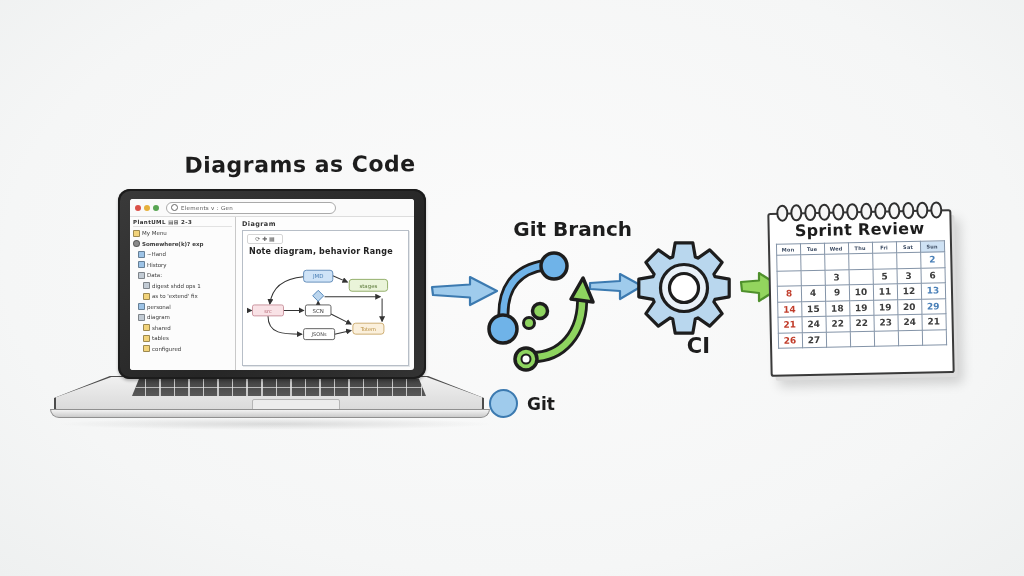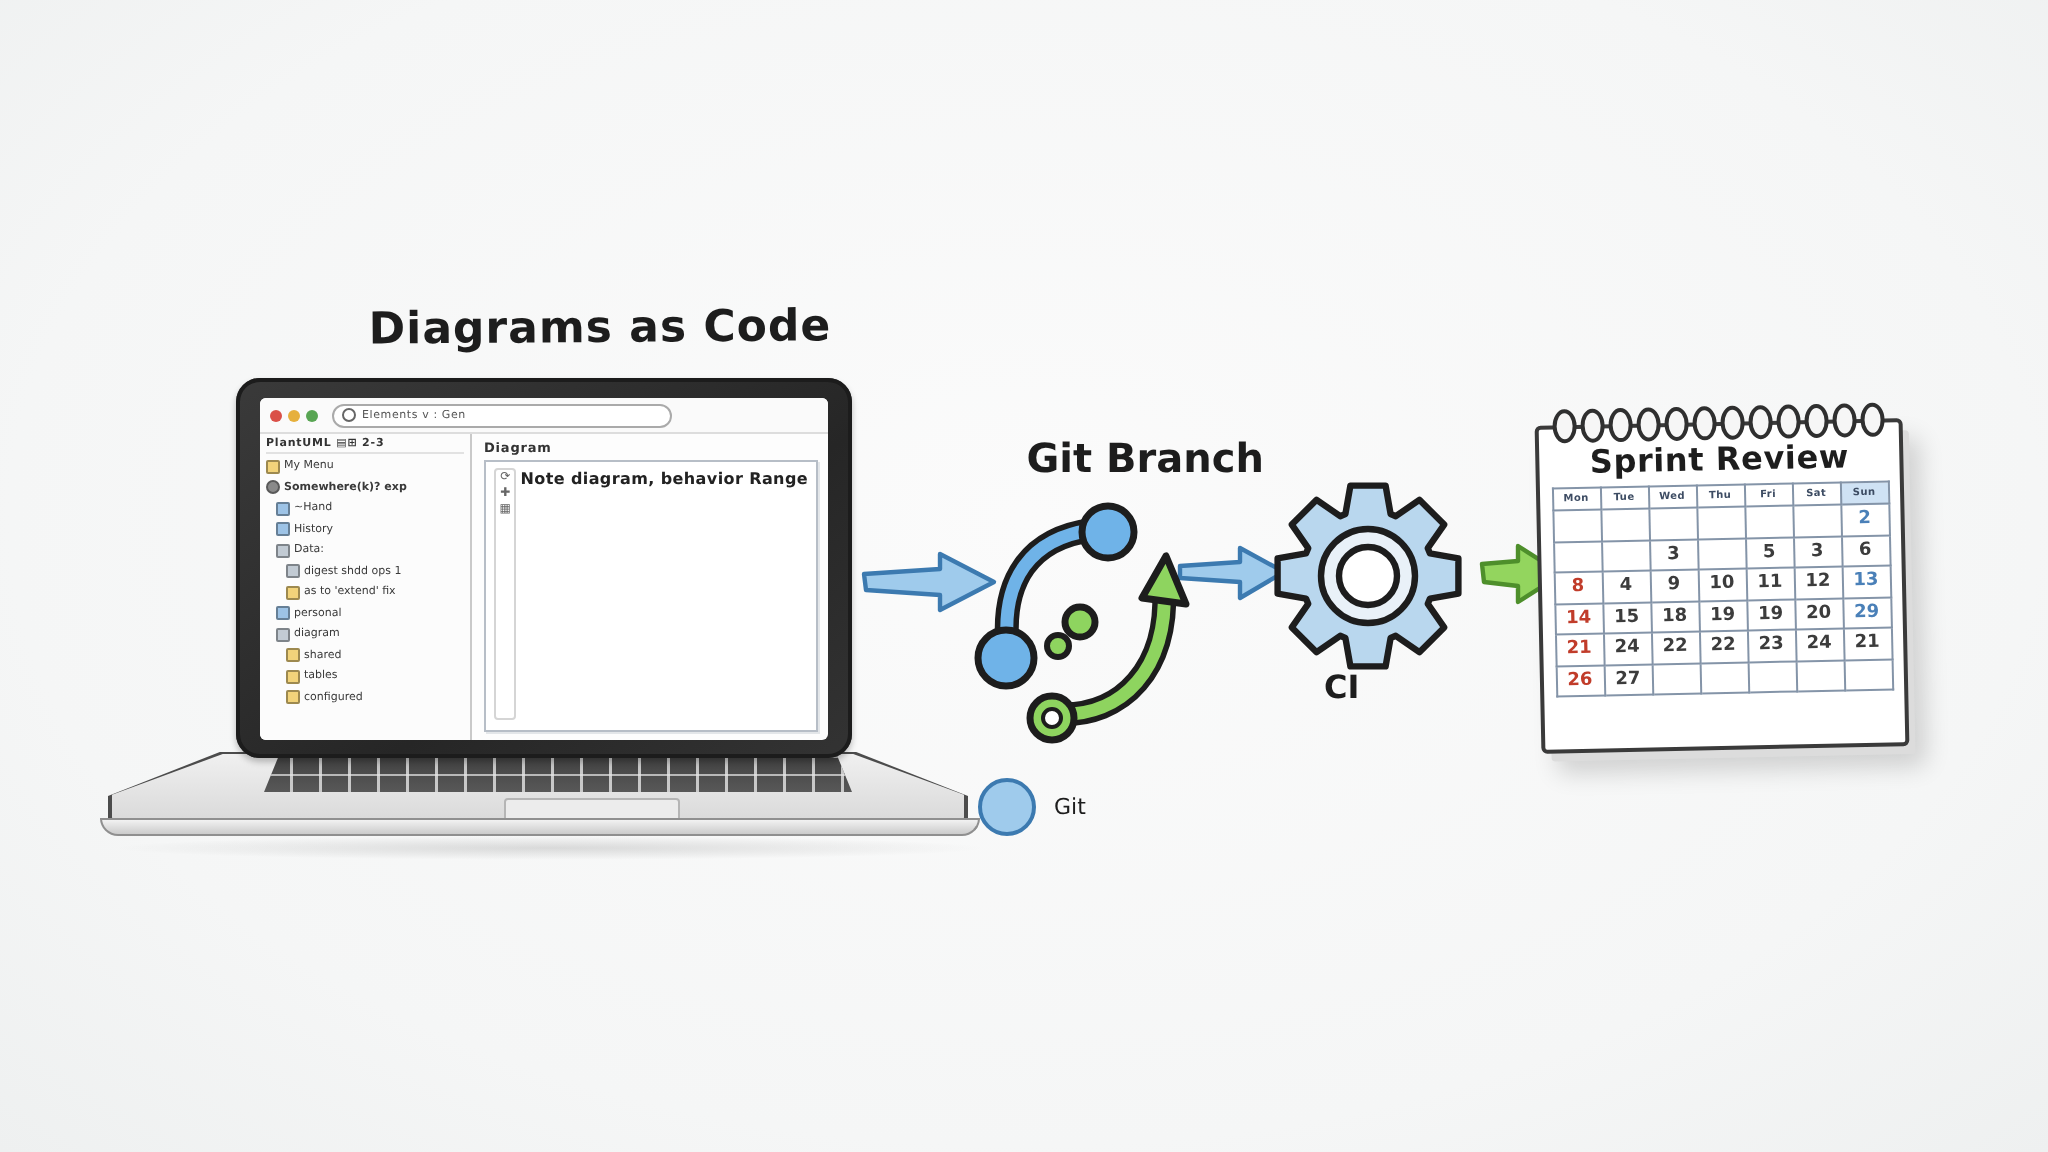--- a/index.html
+++ b/index.html
@@ -5,21 +5,21 @@
   html,body{margin:0;padding:0;background:#fff;}
   .canvas{position:relative;width:1024px;height:576px;overflow:hidden;
     background:radial-gradient(ellipse at 50% 45%, #fbfbfb 0%, #f5f6f6 70%, #eef0f0 100%);
     font-family:"DejaVu Sans", sans-serif;color:var(--ink,#1d1d1d);}
   .abs{position:absolute;}
 
   
   .h-title{left:150px;top:152px;width:300px;text-align:center;font-size:22px;font-weight:bold;
     letter-spacing:.5px;transform:rotate(-.4deg);}
   .h-git{left:462px;top:217px;width:170px;text-align:right;font-size:20px;font-weight:bold;}
-  .h-ci{left:662px;top:334px;width:48px;text-align:left;font-size:16px;font-weight:bold;}
+  .h-ci{left:662px;top:334px;width:48px;text-align:right;font-size:21px;font-weight:bold;}
 
   
   .bezel{left:118px;top:189px;width:308px;height:190px;background:linear-gradient(145deg,#3a3a3a,#262626 60%,#333);
     border-radius:12px;box-shadow:inset 0 0 0 2px #1c1c1c, 0 2px 3px rgba(0,0,0,.25);}
   .screen{position:absolute;left:12px;top:10px;right:12px;bottom:9px;background:#fdfdfd;border-radius:3px;
     overflow:hidden;display:flex;flex-direction:column;}
   .chrome{height:17px;flex:none;background:#fafafa;border-bottom:1px solid #ddd;display:flex;align-items:center;padding:0 5px;gap:3px;}
   .dot{width:6px;height:6px;border-radius:50%;flex:none;}
   .dot.r{background:#da5048;}.dot.y{background:#e6b03c;}.dot.g{background:#58a553;}
   .addr{margin-left:4px;height:10px;flex:1;max-width:160px;border:1px solid #aaa;border-radius:6px;
@@ -30,21 +30,21 @@
   .side{width:99px;flex:none;border-right:1px solid #c9c9c9;padding:2px 3px;background:#fcfcfc;}
   .side .tools{font-size:5.5px;color:#333;font-weight:bold;letter-spacing:.4px;white-space:nowrap;border-bottom:1px solid #e2e2e2;padding-bottom:1px;margin-bottom:1px;}
   .titem{display:flex;align-items:center;gap:2px;height:10.5px;font-size:5.5px;color:#3a3a3a;white-space:nowrap;overflow:hidden;}
   .titem .ic{width:5px;height:5px;flex:none;border-radius:1px;border:.5px solid rgba(0,0,0,.35);}
   .ic.blue{background:#9dc3e6;} .ic.gray{background:#c2cbd4;} .ic.yellow{background:#f2d37a;}
   .ic.dark{background:#8a8a8a;border-radius:50%;}
   .titem.bold{font-weight:bold;}
   .ind1{padding-left:5px;} .ind2{padding-left:10px;}
   .main{flex:1;padding:3px 5px 4px 6px;display:flex;flex-direction:column;min-width:0;}
   .tab{font-size:6.5px;font-weight:bold;color:#333;letter-spacing:.4px;margin-bottom:2px;}
-  .dcanvas{flex:1;border:1px solid #b7bec7;background:#fff;box-shadow:1px 1px 0 #e3e6e9;padding:3px 4px;display:flex;flex-direction:row;min-height:0;}
+  .dcanvas{flex:1;border:1px solid #b7bec7;background:#fff;box-shadow:1px 1px 0 #e3e6e9;padding:3px 4px;display:flex;flex-direction:column;min-height:0;}
   .dtools{font-size:6px;color:#666;border:1px solid #d5d5d5;border-radius:2px;width:34px;text-align:center;line-height:8px;margin-bottom:2px;}
   .dhead{font-size:8px;font-weight:bold;color:#222;letter-spacing:.2px;margin:1px 0 1px 2px;white-space:nowrap;}
   .fsvg{flex:1;width:100%;}
 
   
   .base-dark{left:54px;top:376px;width:430px;height:40px;background:#4c4c4c;
     clip-path:polygon(13% 0,87% 0,100% 55%,100% 86%,97% 100%,3% 100%,0 86%,0 55%);}
   .base-light{left:56px;top:377px;width:426px;height:37px;background:linear-gradient(#f0f0f0,#d7d7d7);
     clip-path:polygon(13% 0,87% 0,100% 55%,100% 86%,97% 100%,3% 100%,0 86%,0 55%);}
   .keys{left:132px;top:378px;width:294px;height:18px;
@@ -77,21 +77,21 @@
   .cal td{height:14.5px;font-size:9px;font-weight:bold;color:#3c3c3c;}
   .cal td.c-red{color:var(--red_num,#c13c2a);}
   .cal td.c-blue{color:var(--blue_num,#4a80b8);}
 
   
   .legend{left:489px;top:389px;display:flex;align-items:center;gap:16px;}
   .litem{display:flex;align-items:center;gap:9px;}
   .lcircle{width:25px;height:25px;border-radius:50%;border:2.5px solid;}
   .lc-git{background:var(--blue_fill,#9fcbec);border-color:var(--blue_stroke,#3c7ab0);}
   .lc-review{background:var(--green_fill,#93d55e);border-color:var(--green_stroke,#4e8f2b);}
-  .llabel{font-size:11px;font-weight:normal;}
+  .llabel{font-size:17px;font-weight:bold;}
 
   
   .fsvg text{font-family:"DejaVu Sans",sans-serif;}
   .fl-line{fill:none;stroke:#333;stroke-width:1.1;}
 </style>
 </head>
 <body>
 
 <div class="canvas">
 

